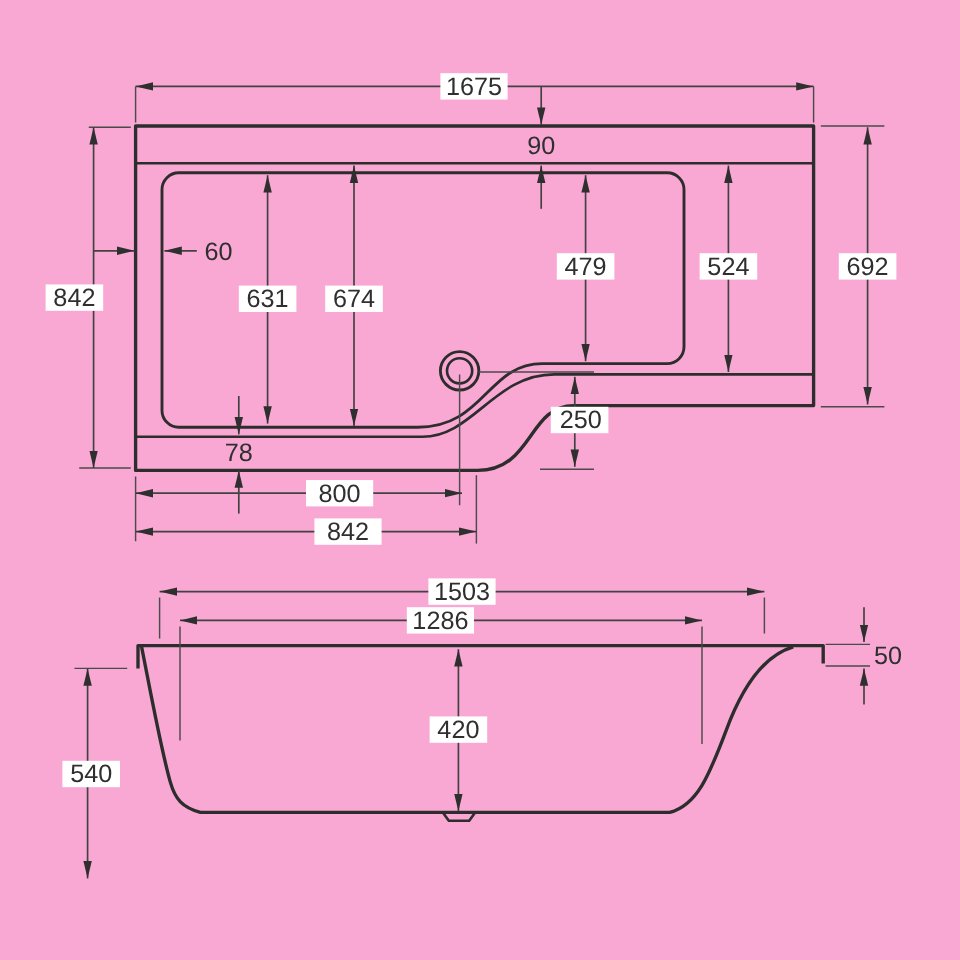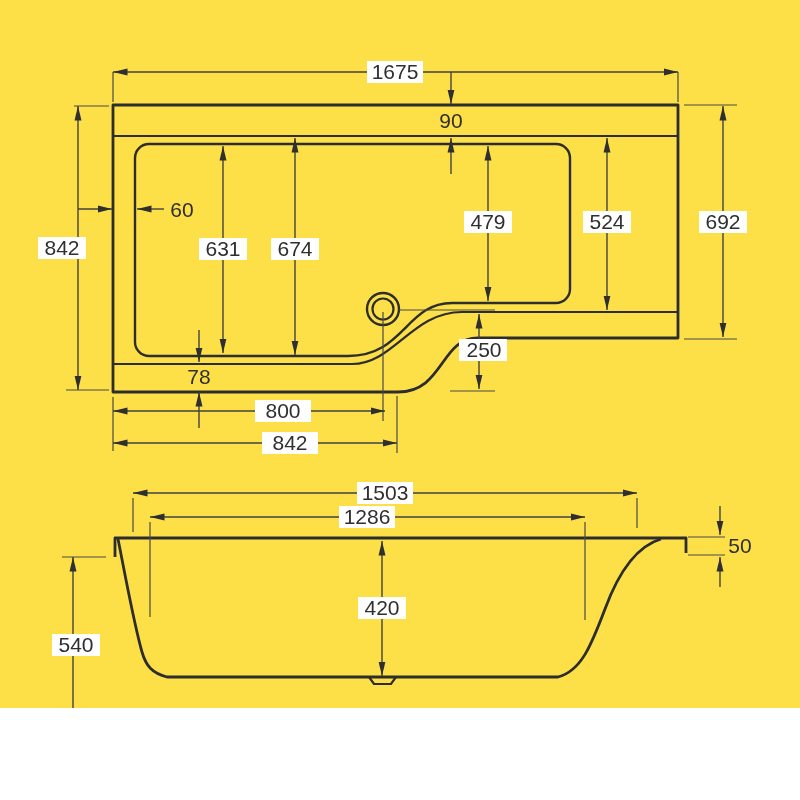--- a/index.html
+++ b/index.html
@@ -6,22 +6,22 @@
     margin: 0;
     padding: 0;
     width: 800px;
     height: 800px;
     background: #ffffff;
     font-family: "Liberation Sans", sans-serif;
   }
   .stage {
     position: relative;
     width: 800px;
-    height: 708px;
-    background: #fde047;
+    height: 800px;
+    background: #f9a8d4;
     overflow: hidden;
   }
   svg { display: block; }
   .outline {
     fill: none;
     stroke: #2d2d2d;
     stroke-width: 2.8;
     stroke-linejoin: round;
     stroke-linecap: butt;
   }

